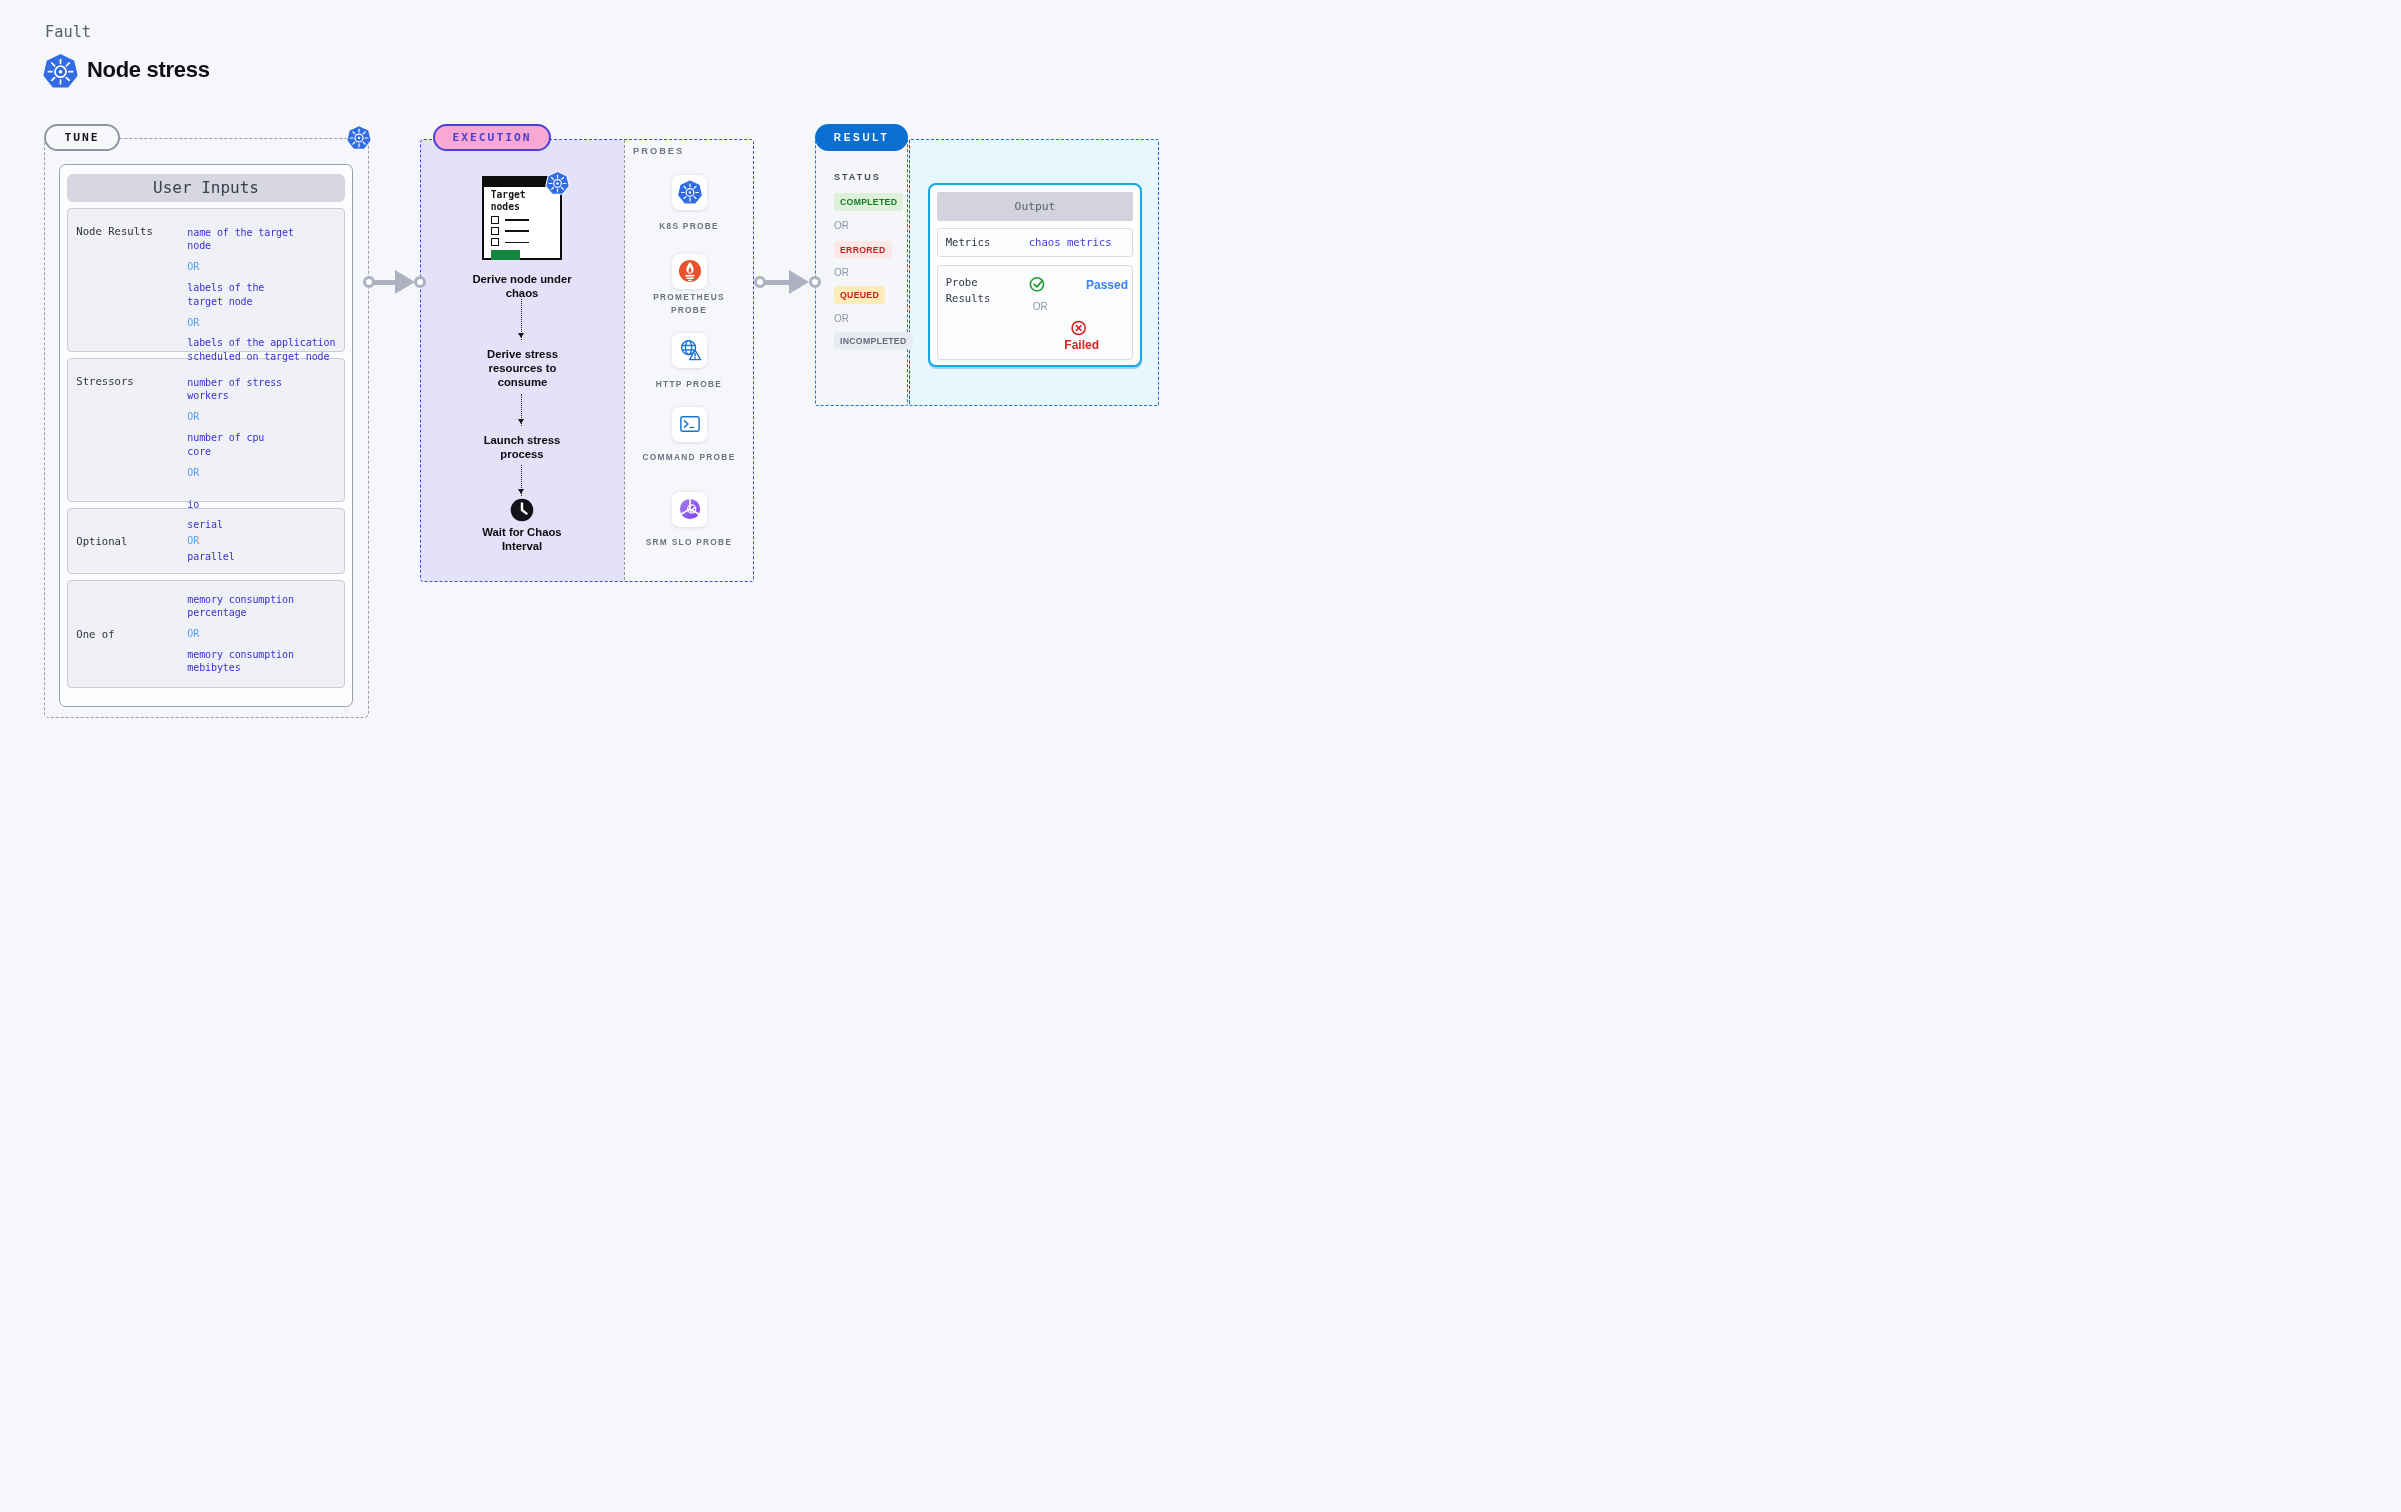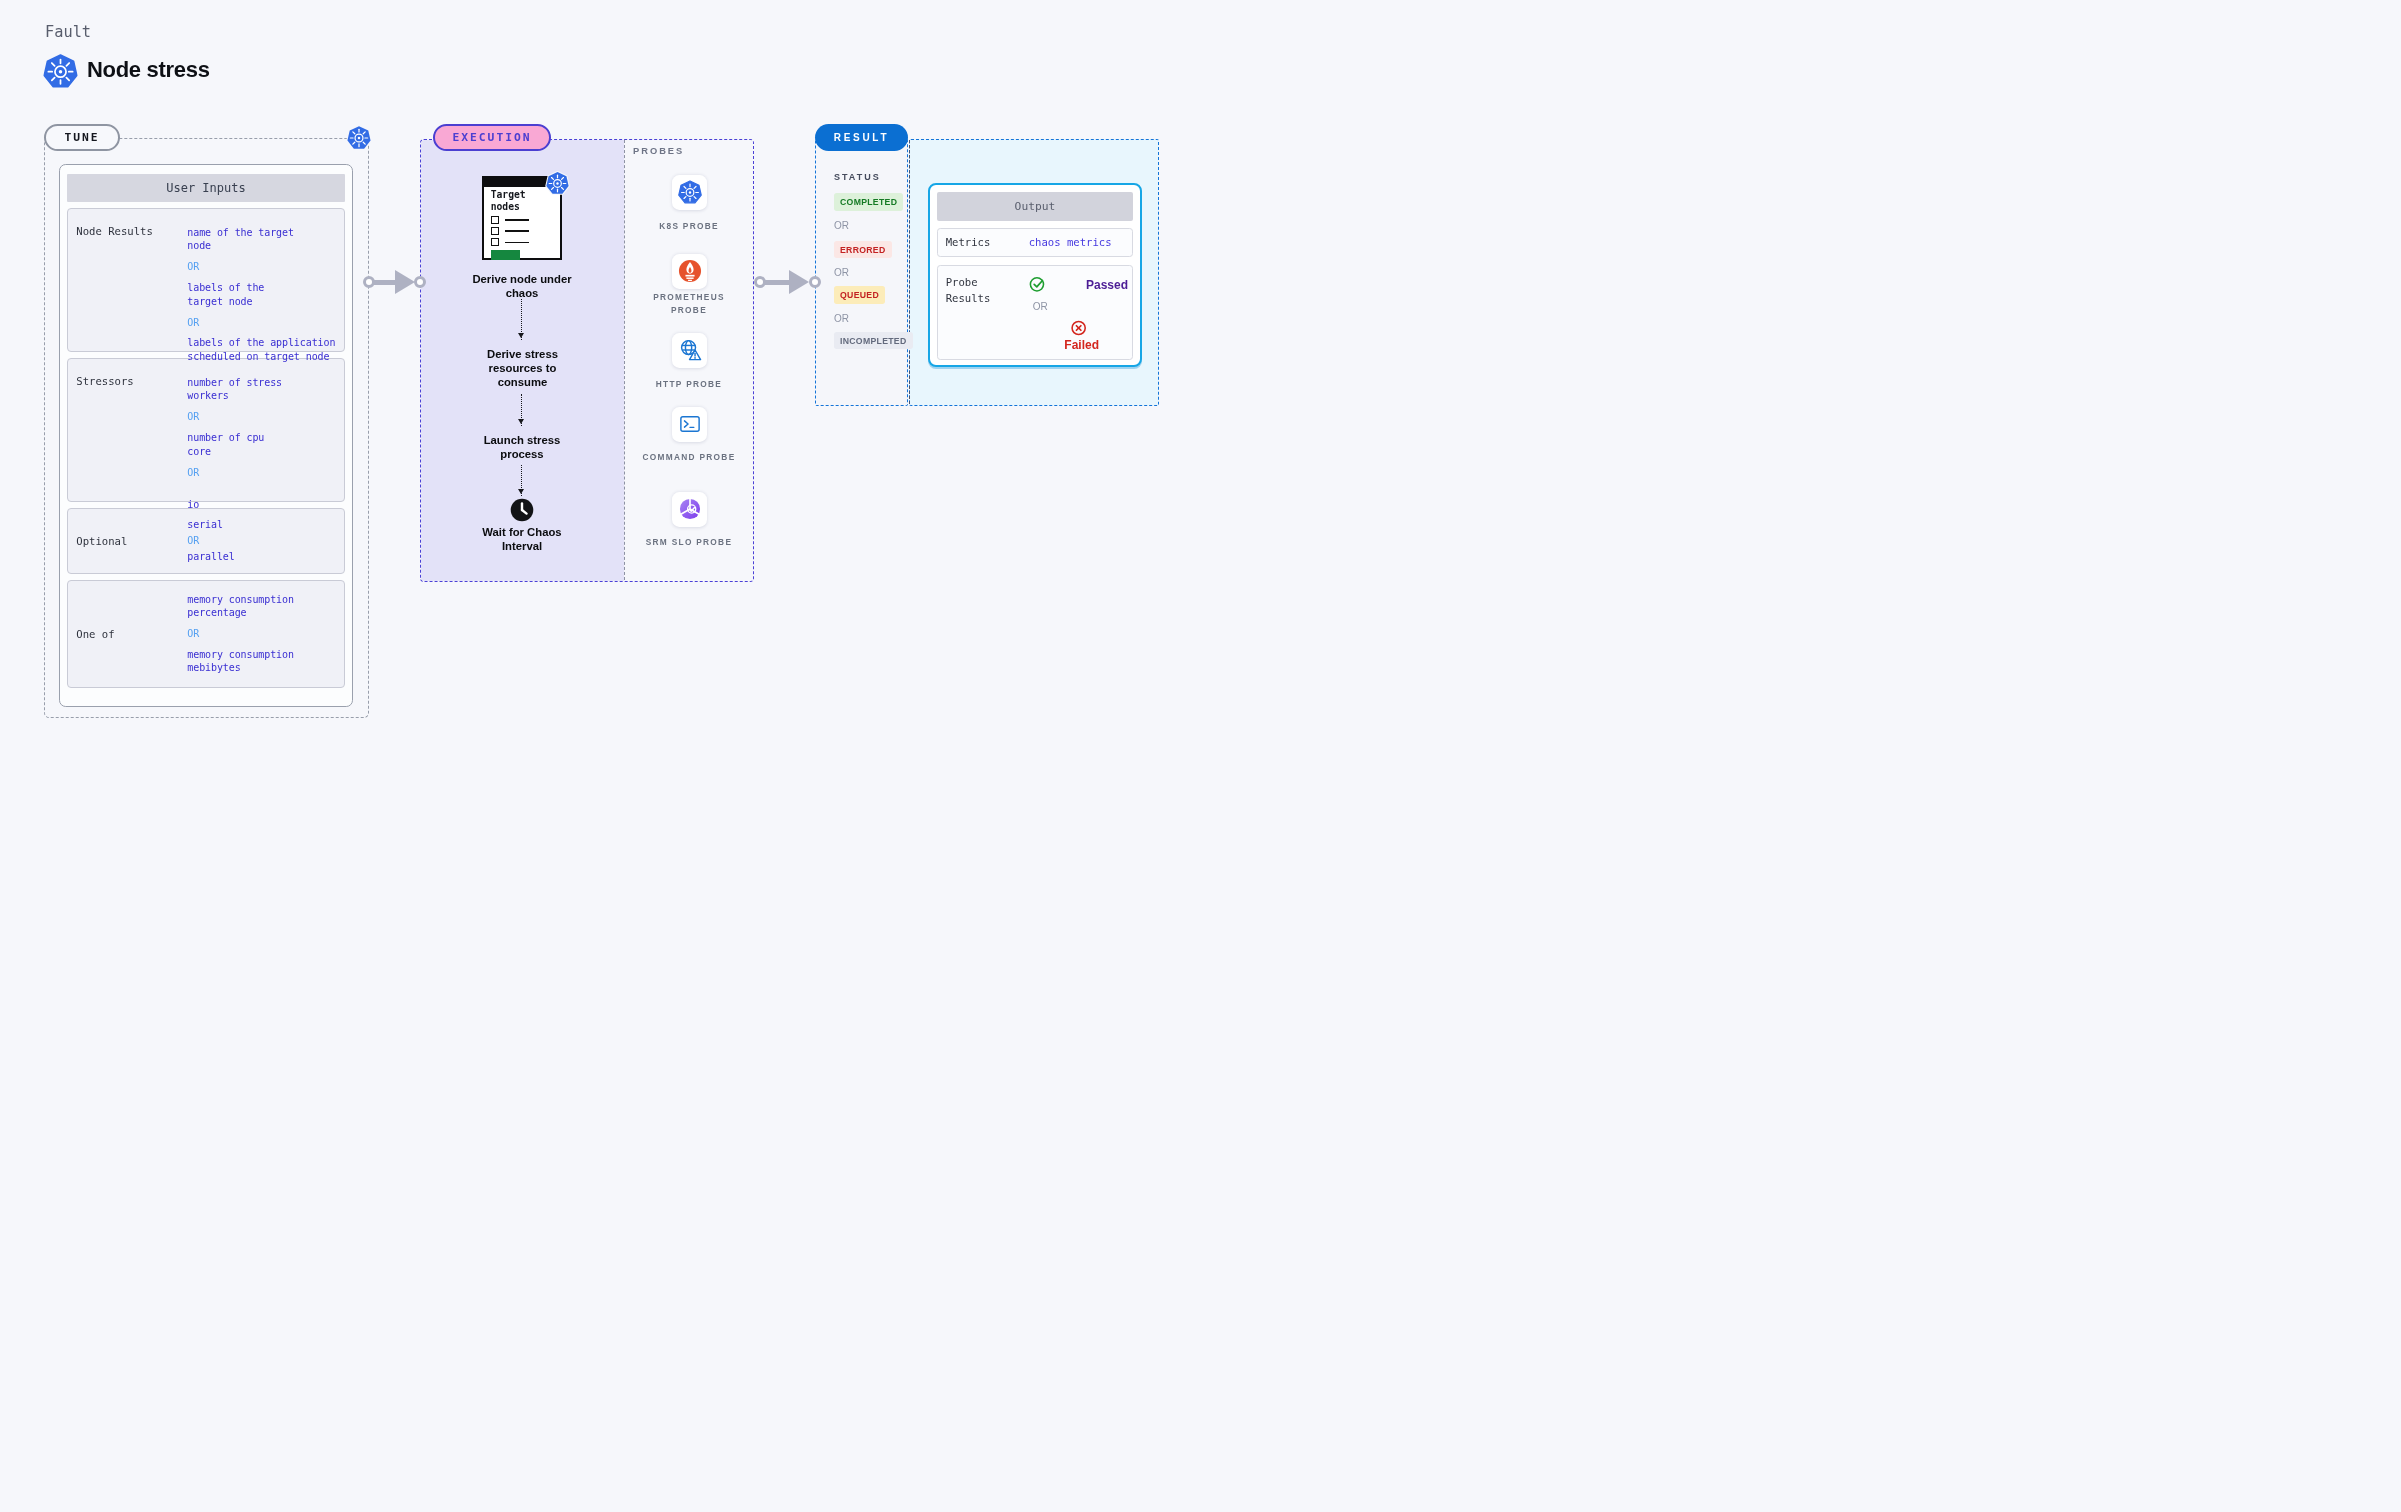--- a/index.html
+++ b/index.html
@@ -19,22 +19,22 @@
   .pill-tune{left:44px;top:124px;width:76px;background:#f7f8fc;border:2px solid #8f95a2;color:#15171f;}
   .pill-exec{left:433px;top:124px;width:118px;background:#f9a8d4;border:2px solid #4b3fd1;color:#4b3fd1;}
   .pill-result{left:815px;top:124px;width:93px;background:#0b6fd2;color:#ffffff;
                font-family:Liberation Sans, sans-serif;font-size:10px;letter-spacing:2.7px;}
 
   
   .tune-box{left:44px;top:138px;width:325px;height:580px;border:1.7px dashed #989eab;border-radius:5.3px;box-sizing:border-box;}
   .tune-k8s{left:345px;top:123px;width:28px;height:29px;z-index:7;}
   .ui-card{left:59px;top:164px;width:294px;height:543px;background:#fcfdfe;border:1.7px solid #9aa0ad;
            border-radius:6.7px;box-sizing:border-box;padding:8.7px 7.3px;}
-  .ui-head{height:28px;background:#d6d7e0;border-radius:1px;display:flex;align-items:center;justify-content:center;
-           font-size:12px;color:#394050;}
+  .ui-head{height:28px;background:#d6d7e0;border-radius:6px;display:flex;align-items:center;justify-content:center;
+           font-size:16px;color:#394050;}
   .ui-row{background:#f0f1f7;border:1px solid #c9cbd6;border-radius:4px;box-sizing:border-box;
           display:flex;margin-top:6px;}
   .ui-row .rlab{width:111px;padding-left:8px;font-size:10.6px;color:#2e323d;flex-shrink:0;}
   .ui-row .rvals{flex:1;display:flex;flex-direction:column;}
   .r-top .rlab{padding-top:16px;}
   .r-top .rvals{padding-top:13.3px;}
   .r-mid{align-items:center;}
   .tval{font-size:10px;line-height:1.34;color:#3a2fd2;white-space:pre-line;margin:4px 0;letter-spacing:-0.1px;}
   .tor{font-size:10px;color:#55a0f1;margin:4.7px 0;}
   .gap-top{margin-top:16px;}
@@ -102,21 +102,21 @@
   .out-lab{width:75px;font-size:10.6px;color:#30343f;flex-shrink:0;}
   .out-val{font-size:10.6px;color:#4639e0;margin-left:8px;}
   .out-probe{margin-top:8px;height:95px;padding-top:9.3px;}
   .pr-lab{line-height:1.45;}
   .pr-vals{margin-left:8px;display:flex;flex-direction:column;}
   .pr-line{display:flex;align-items:center;}
   .pr-line svg{width:17.3px;height:17.3px;}
   .pr-pass{color:#1e9e30;}
   .pr-fail{color:#d3261e;flex-direction:column;}
   .pr-txt{font-size:12px;font-weight:bold;margin-left:6.7px;}
-  .pr-pass .pr-txt{color:#4c1d95;margin-left:40px;}
+  .pr-pass .pr-txt{color:#3b82f6;margin-left:40px;}
   .pr-fail .pr-txt{color:#d3261e;}
   .pr-or{font-size:10px;font-weight:500;color:#8e94a5;margin:6.7px 0 6.7px 4px;}
   .hidden-defs{position:absolute;width:0;height:0;overflow:hidden;}
 </style>
 </head>
 <body>
 
 <svg class="hidden-defs" xmlns="http://www.w3.org/2000/svg">
   <defs>
     <linearGradient id="purpleGrad" x1="0" y1="0" x2="1" y2="1">

